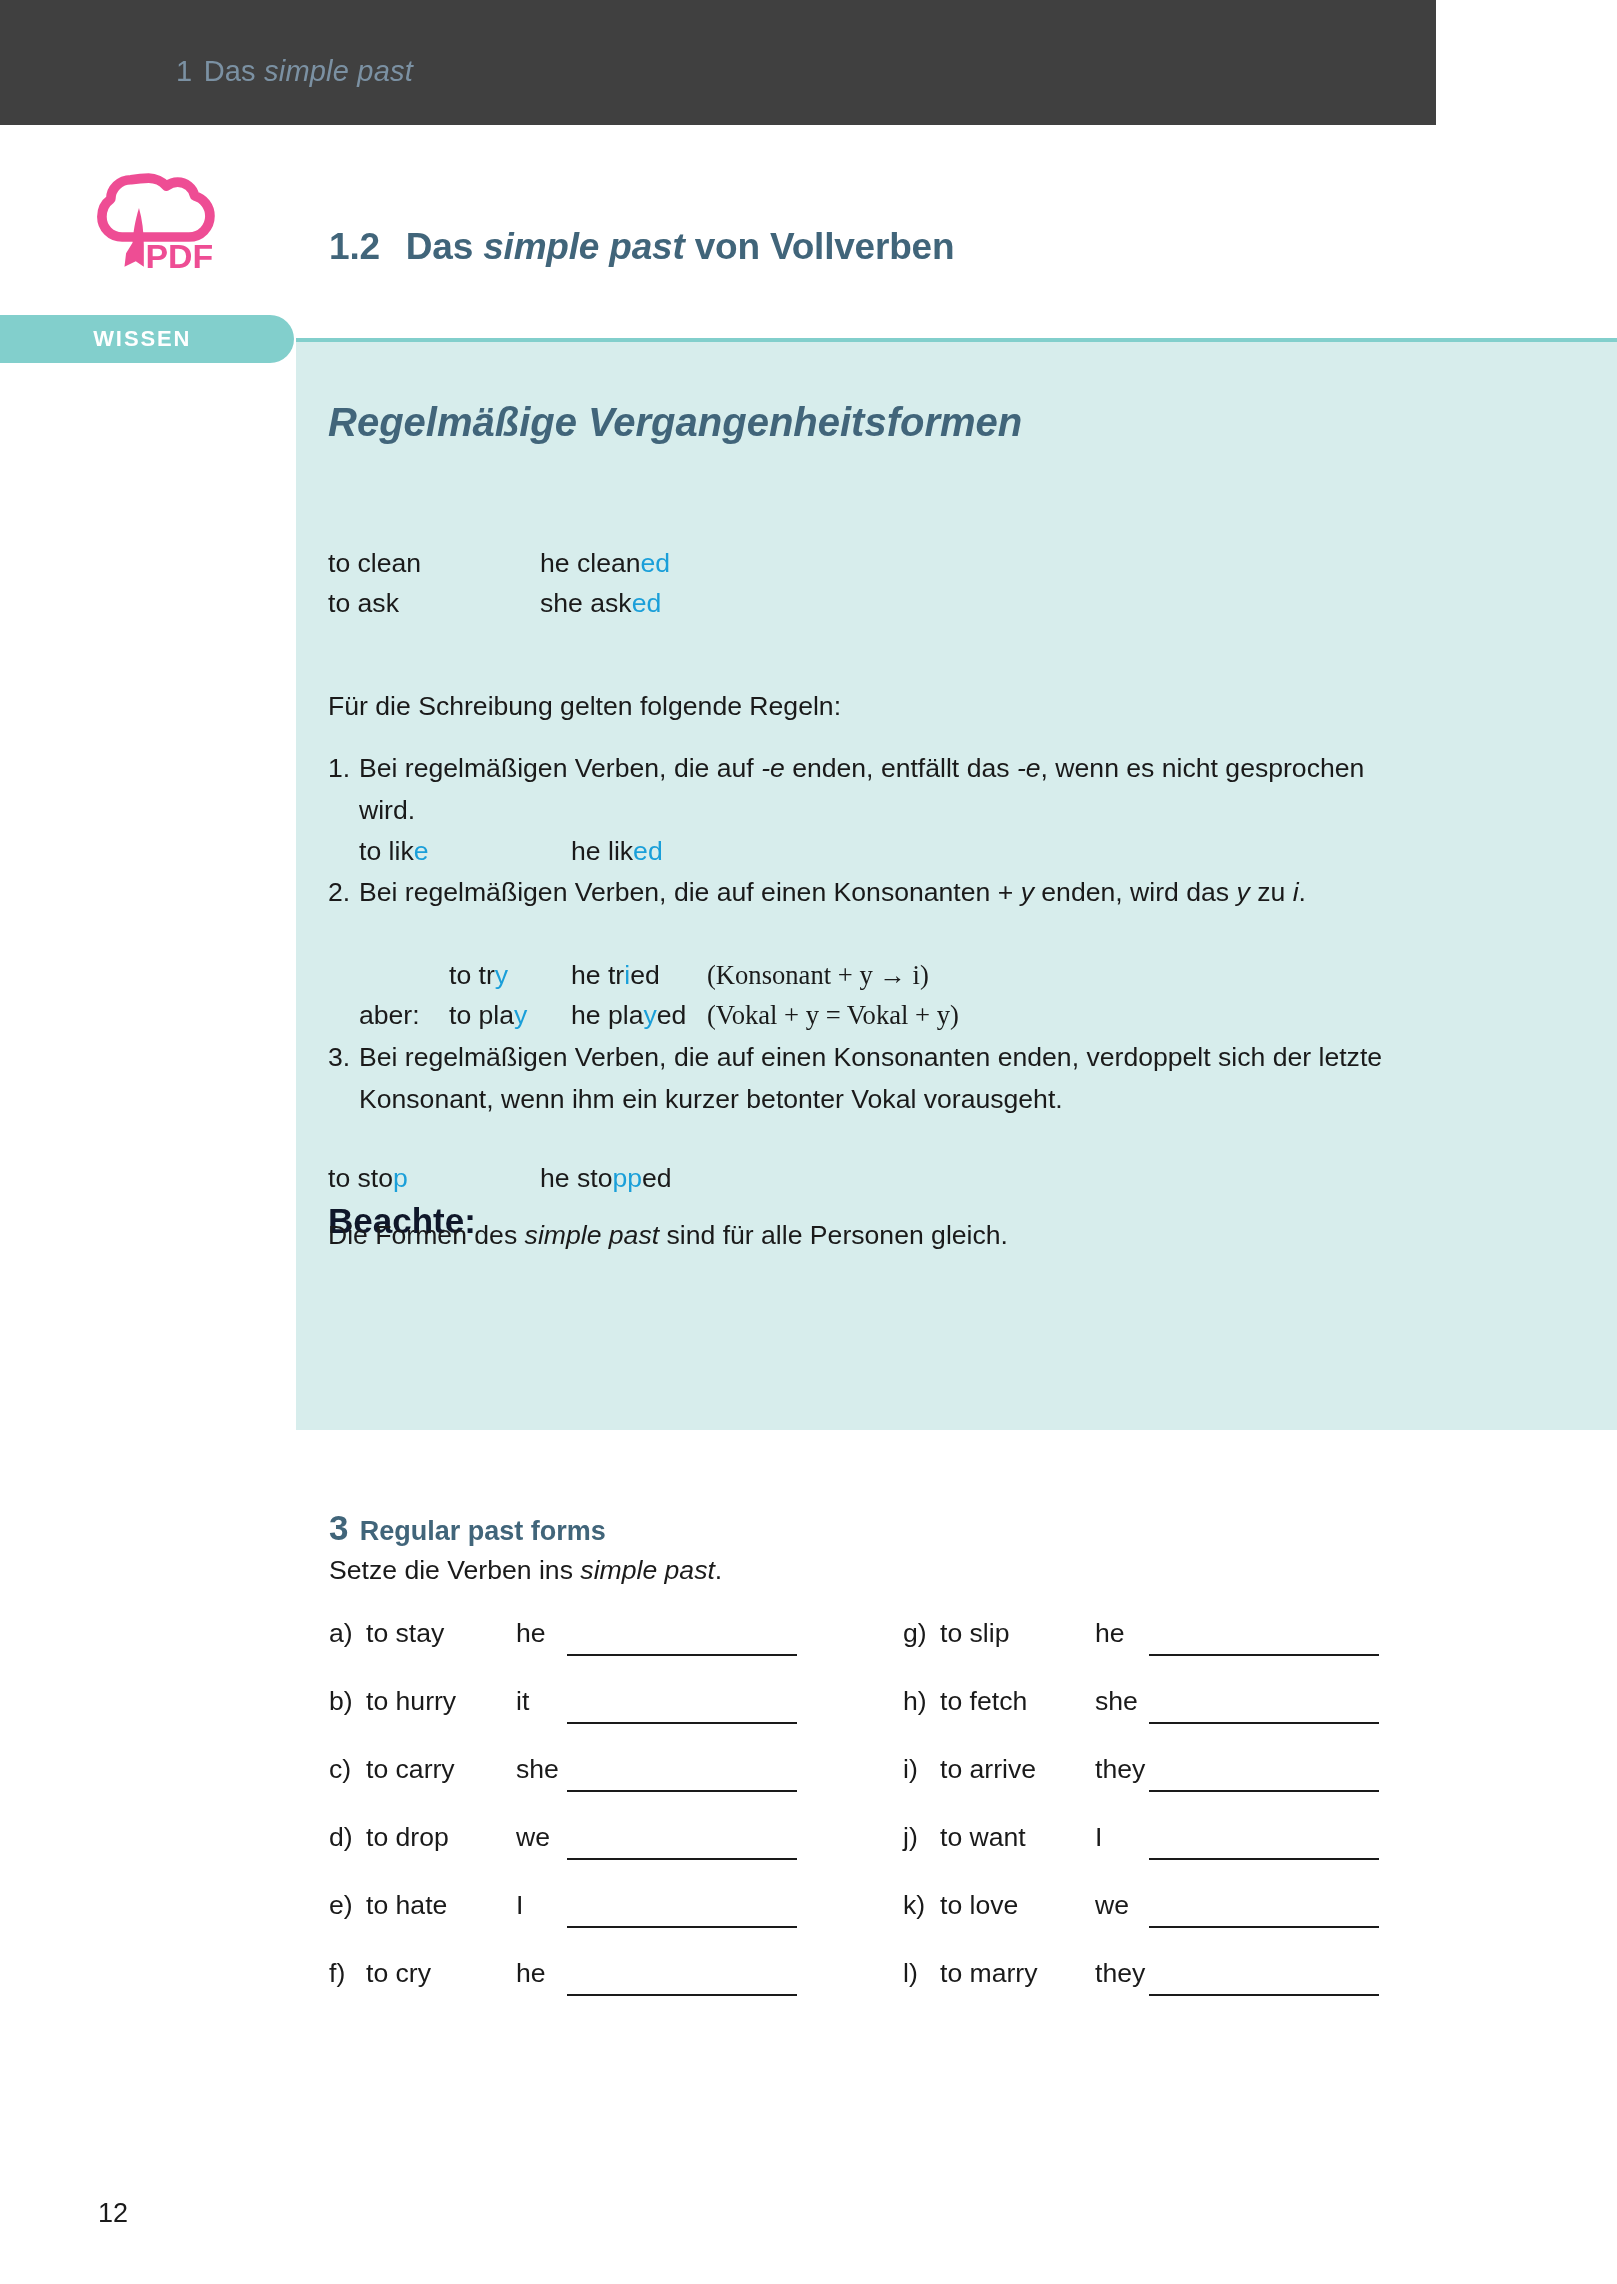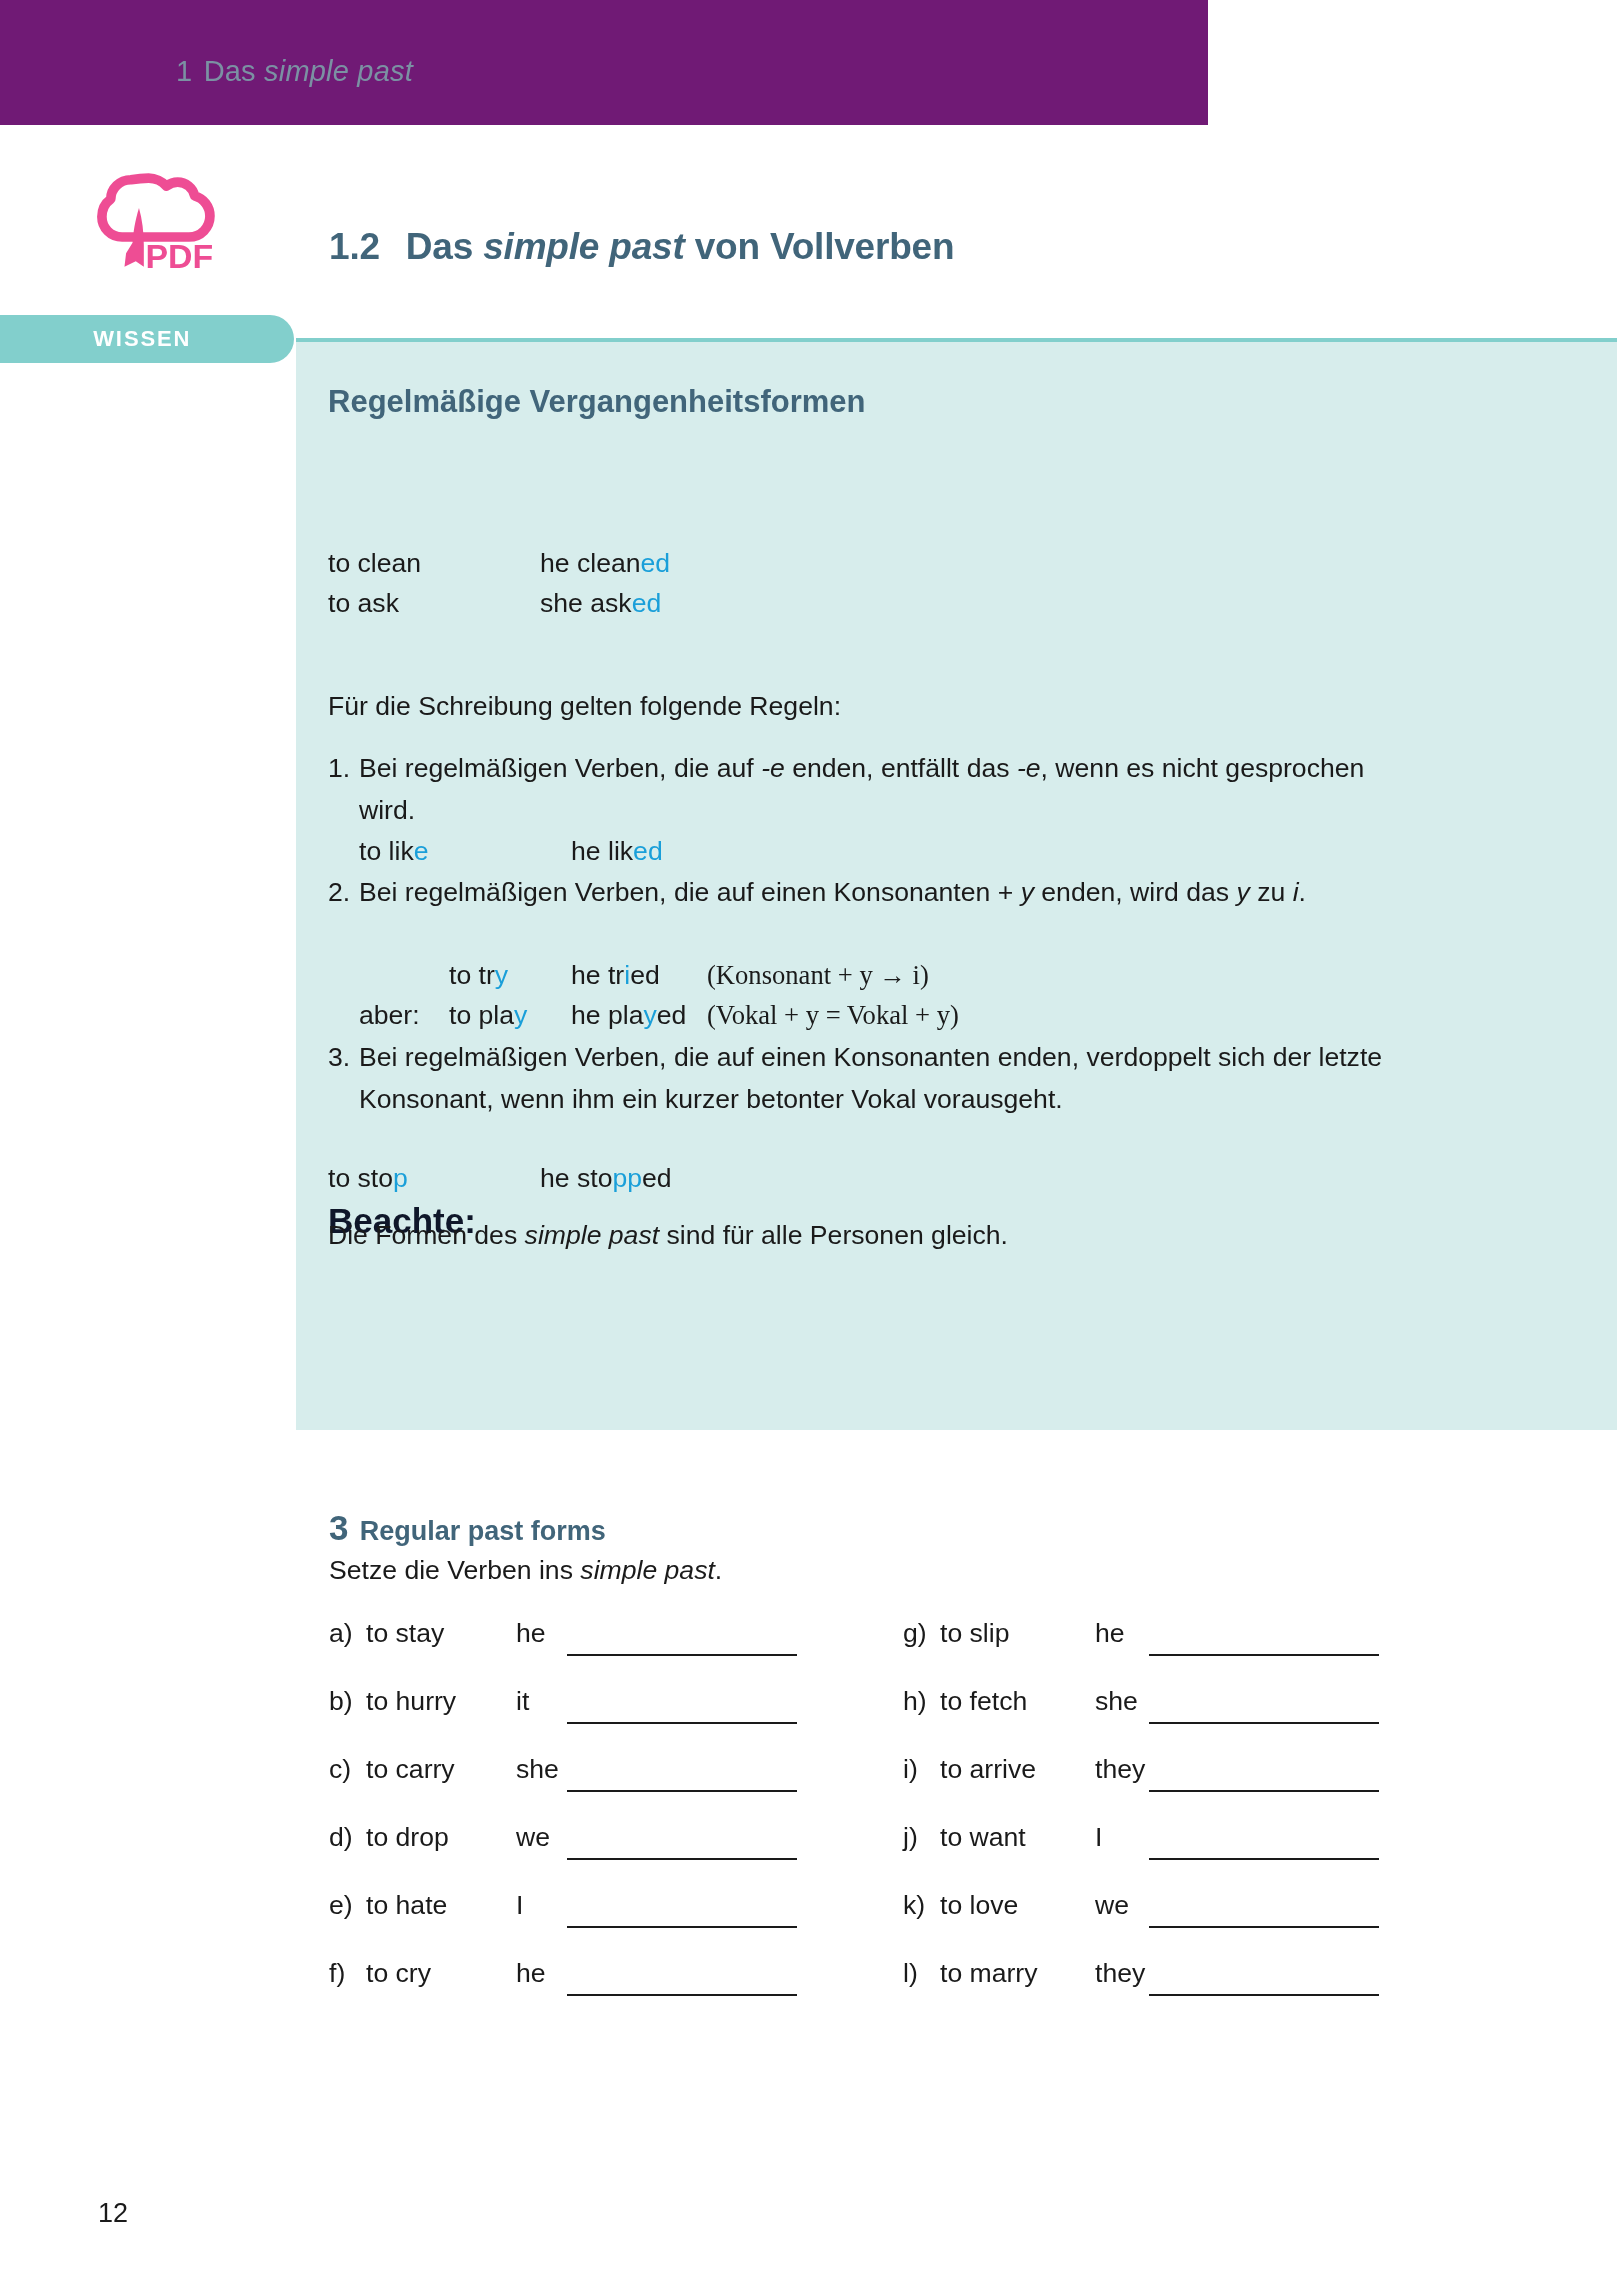--- a/index.html
+++ b/index.html
@@ -14,23 +14,23 @@
     font-family: "Liberation Sans", sans-serif;
     color: #1a1a1a;
     overflow: hidden;
   }
 
   
   .header-band {
     position: absolute;
     left: 0;
     top: 0;
-    width: 1208px;
+    width: 1436px;
     height: 125px;
-    background: #701a75;
+    background: #404040;
   }
   .header-text {
     position: absolute;
     left: 176px;
     top: 55px;
     font-size: 29px;
     color: #7b91a3;
     letter-spacing: 0.2px;
     white-space: nowrap;
   }
@@ -89,25 +89,26 @@
     width: 1321px;
     height: 1092px;
     background: #d7edec;
     border-top: 4.8px solid #82cfcc;
     box-sizing: border-box;
   }
 
   .kb-title {
     position: absolute;
     left: 32px;
-    top: 42px;
-    font-size: 31px;
+    top: 58px;
+    font-size: 40px;
     font-weight: bold;
     color: #41657a;
     white-space: nowrap;
+    font-style: italic;
   }
 
   .kb-intro {
     position: absolute;
     left: 32px;
     top: 102px;
     width: 1047px;
     font-size: 26.6px;
     line-height: 42px;
     color: #1a1a1a;

